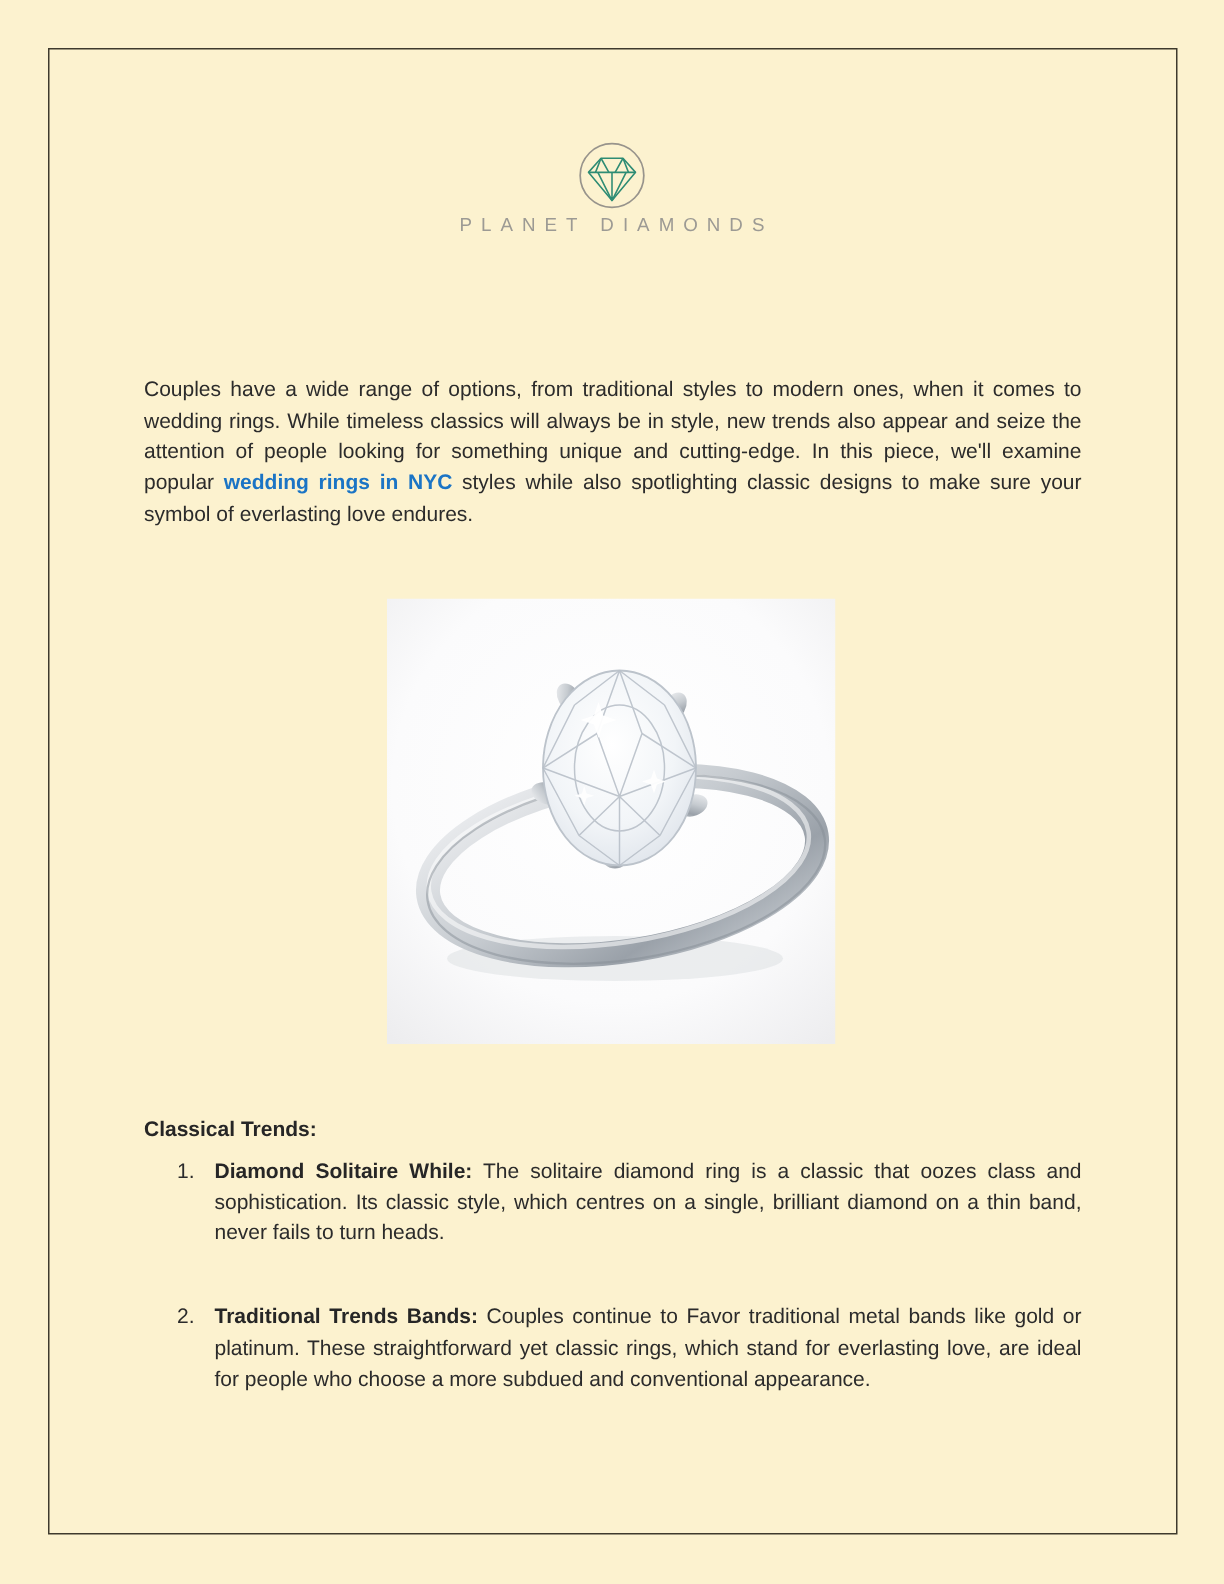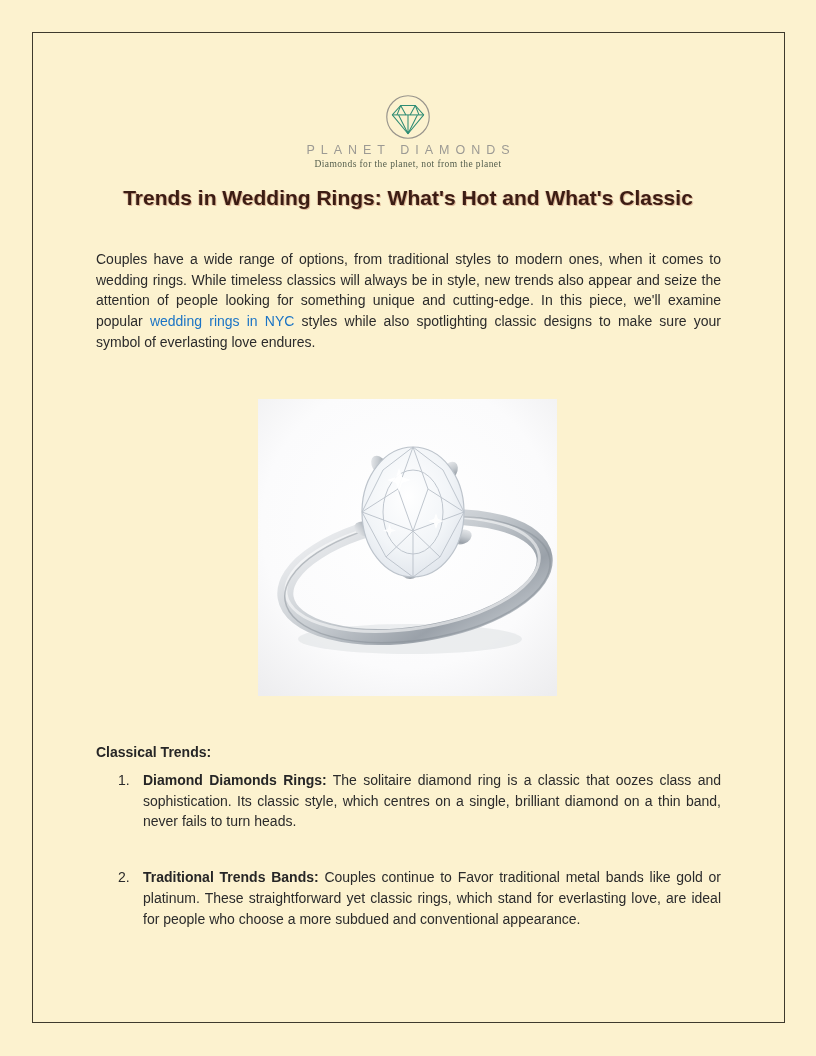--- a/index.html
+++ b/index.html
@@ -35,21 +35,21 @@
     text-align:center;
     font-size:21px;font-weight:700;color:#3B1D14;
     text-shadow:1px 1px 0 rgba(158,55,34,0.30), -1px 0 0 rgba(158,55,34,0.18);
   }
   
   .intro{
     position:absolute;left:96px;top:249px;width:625px;margin:0;
     font-size:14px;line-height:20.7px;color:#2B2B2B;
     text-align:justify;
   }
-  .intro a{color:#1B74C5;font-weight:400;text-decoration:none;}
+  .intro a{color:#1B74C5;font-weight:700;text-decoration:none;}
   
   .ring-figure{position:absolute;left:258px;top:399px;width:299px;height:297px;margin:0;}
   .ring-figure svg{display:block;width:299px;height:297px;}
   
   .section-heading{
     position:absolute;left:96px;top:742px;margin:0;
     font-size:14px;font-weight:700;color:#262626;line-height:20.7px;
   }
   ol.works{
     position:absolute;left:118px;top:770px;width:603px;margin:0;padding:0;
@@ -71,24 +71,22 @@
     <svg class="logo-icon" viewBox="0 0 44 44" aria-hidden="true">
       <circle cx="22" cy="22" r="20.3" fill="none" stroke="#98948C" stroke-width="1.1"></circle>
       <g fill="none" stroke="#2E8C74" stroke-width="1" stroke-linejoin="round">
         <path d="M15,11 L29,11 L37,20 L22,38 L7,20 Z"></path>
         <path d="M7,20 L37,20"></path>
         <path d="M15,11 L20,20 M29,11 L24,20 M15,11 L11.5,20 M29,11 L32.5,20"></path>
         <path d="M13,20 L22,38 M22,20 L22,38 M31,20 L22,38"></path>
       </g>
     </svg>
     <div class="logo-name">PLANET DIAMONDS</div>
-    <div class="logo-tagline">Diamonds for the planet, not from the planet</div>
   </header>
 
-  <h1 class="title">Trends in Wedding Rings: What's Hot and What's Classic</h1>
 
   <p class="intro"><span>Couples have a wide range of options, from traditional styles to modern ones, when it comes to wedding rings. While timeless classics will always be in style, new trends also appear and seize the attention of people looking for something unique and cutting-edge. In this piece, we'll examine popular </span><a href="#">wedding rings in NYC</a><span> styles while also spotlighting classic designs to make sure your symbol of everlasting love endures.</span></p>
 
   <figure class="ring-figure">
     <svg viewBox="0 0 299 297" aria-hidden="true">
       <defs>
         <radialGradient id="bgGrad" cx="50%" cy="42%" r="75%">
           <stop offset="0%" stop-color="#ffffff"></stop>
           <stop offset="65%" stop-color="#fbfbfc"></stop>
           <stop offset="100%" stop-color="#ededef"></stop>
@@ -131,20 +129,20 @@
         </g>
       </g>
     </svg>
   </figure>
 
   <h2 class="section-heading">Classical Trends:</h2>
 
   <ol class="works">
     <li>
       <span class="num">1.</span>
-      <span class="li-text"><span class="li-title">Diamond Diamonds Rings:</span><span> The solitaire diamond ring is a classic that oozes class and sophistication. Its classic style, which centres on a single, brilliant diamond on a thin band, never fails to turn heads.</span></span>
+      <span class="li-text"><span class="li-title">Diamond Solitaire While:</span><span> The solitaire diamond ring is a classic that oozes class and sophistication. Its classic style, which centres on a single, brilliant diamond on a thin band, never fails to turn heads.</span></span>
     </li>
     <li>
       <span class="num">2.</span>
       <span class="li-text"><span class="li-title">Traditional Trends Bands:</span><span> Couples continue to Favor traditional metal bands like gold or platinum. These straightforward yet classic rings, which stand for everlasting love, are ideal for people who choose a more subdued and conventional appearance.</span></span>
     </li>
   </ol>
 </div>
 
 </body></html>

